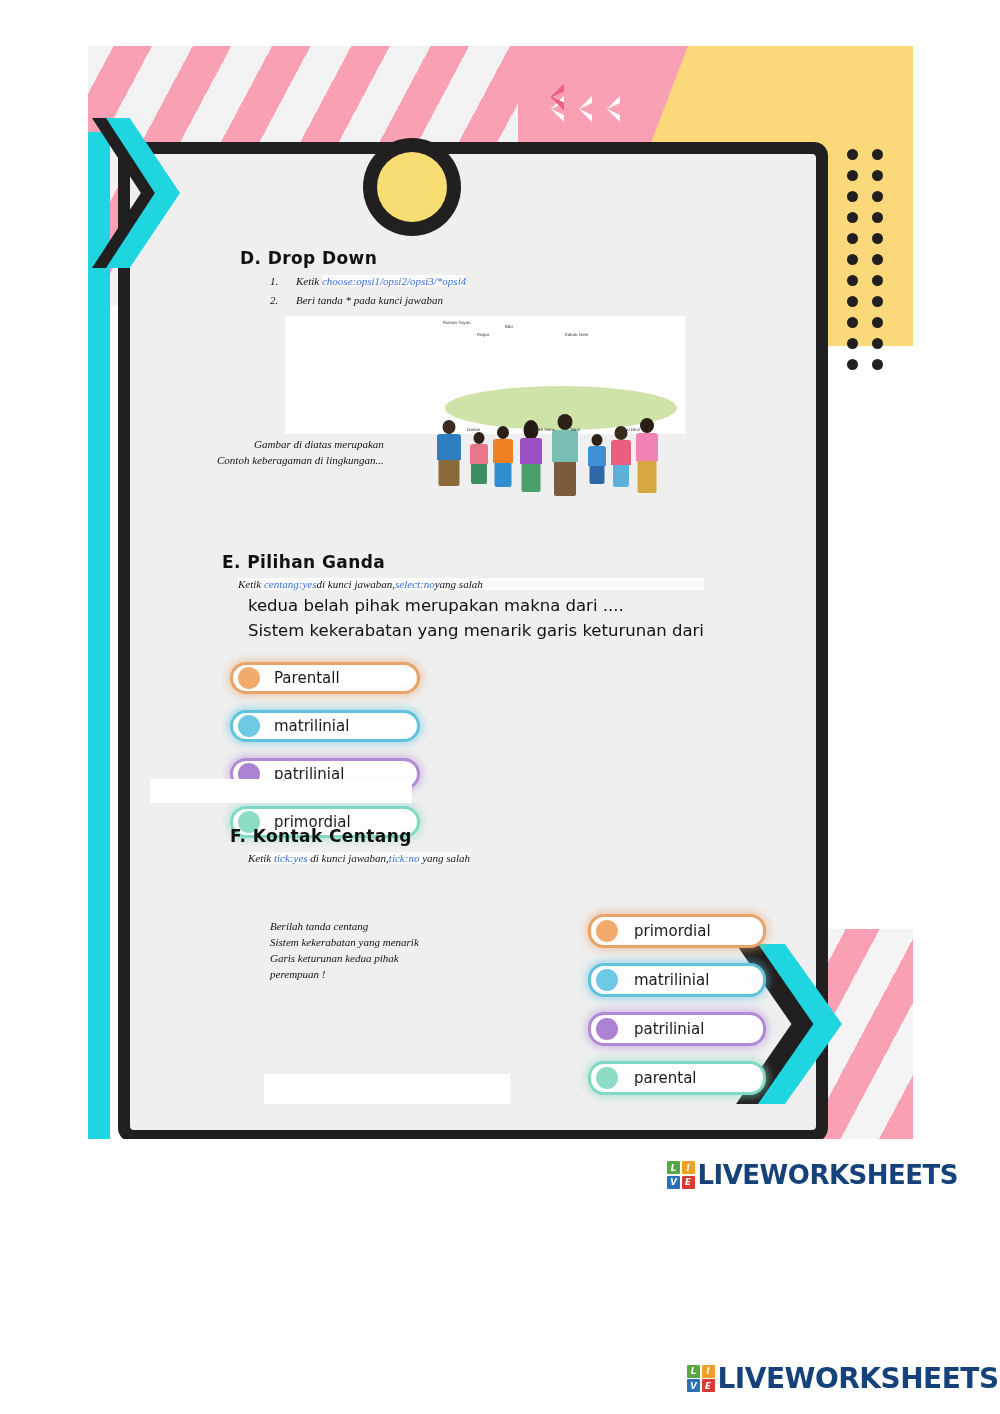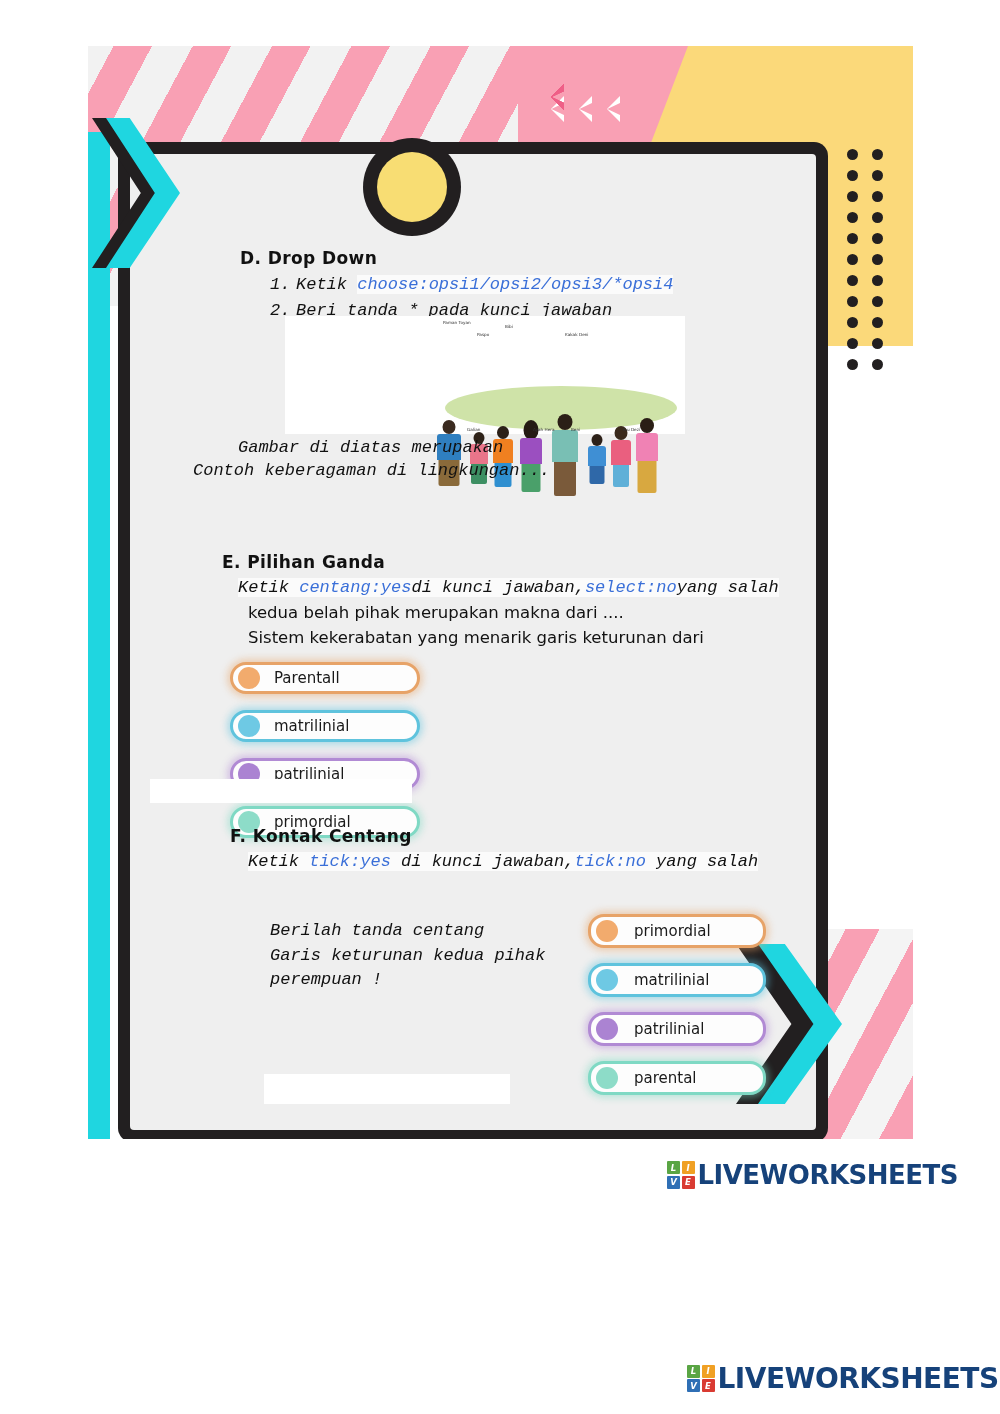--- a/index.html
+++ b/index.html
@@ -111,22 +111,22 @@
   
   .content{
     position:absolute;left:42px;top:108px;width:686px;height:1224px;
     overflow:hidden;
   }
   .hdg{
     font-family:"DejaVu Sans", sans-serif;
     font-weight:bold;font-size:17px;color:#111;letter-spacing:.4px;
   }
   .italic{
-    font-family:Liberation Mono, monospace;
-    font-style:italic;font-size:17px;color:#111;
+    font-family:Liberation Serif, serif;
+    font-style:italic;font-size:11px;color:#111;
   }
   .plain{
     font-family:"DejaVu Sans", sans-serif;
     font-size:16.5px;color:#111;
   }
   .code{color:#3a6fd8;font-style:italic;}
   .hl{background:#fbfbfb;}
 
   .sec-d{position:absolute;left:110px;top:94px;}
   .sec-d .item{margin-left:30px;margin-top:7px;}
@@ -143,23 +143,23 @@
   }
   .p{position:absolute;bottom:12px;}
   .p .head{position:absolute;left:50%;transform:translateX(-50%);border-radius:50%;}
   .p .body{position:absolute;left:50%;transform:translateX(-50%);border-radius:3px 3px 0 0;}
   .p .legs{position:absolute;left:50%;transform:translateX(-50%);border-radius:0 0 2px 2px;}
   .tinylbl{
     position:absolute;font-size:4.2px;color:#333;
     font-family:"DejaVu Sans", sans-serif;white-space:nowrap;
   }
 
-  .cap{position:absolute;left:108px;top:284px;}
+  .cap{position:absolute;left:124px;top:284px;}
   .cap div{margin-bottom:4px;}
-  .cap .l2{margin-left:-45px;}
+  .cap .l2{margin-left:-45px;text-align:right;}
 
   .sec-e{position:absolute;left:92px;top:398px;}
   .sec-e .ln{margin-top:6px;}
   .sec-e .ind1{margin-left:16px;}
   .sec-e .ind2{margin-left:26px;}
 
   .opts{position:absolute;left:100px;top:508px;}
   .pill{
     position:relative;display:flex;align-items:center;
     width:190px;height:32px;margin-bottom:16px;
@@ -396,20 +396,21 @@
 
     <div class="sec-f">
       <div class="hdg">F. Kontak Centang</div>
       <div class="ln italic ind1 hl">
         <span>Ketik </span><span class="code">tick:yes</span><span> di kunci jawaban,</span><span class="code">tick:no</span><span> yang salah</span>
       </div>
     </div>
 
     <div class="ftxt">
       <div class="italic">Berilah tanda centang</div>
+      <div class="italic">Sistem kekerabatan yang menarik</div>
       <div class="italic">Garis keturunan kedua pihak</div>
       <div class="italic">perempuan !</div>
     </div>
 
     <div class="opts2">
       <div class="pill orange">
         <span class="bub"></span>
         <span class="lbl">primordial</span>
       </div>
       <div class="pill blue">

